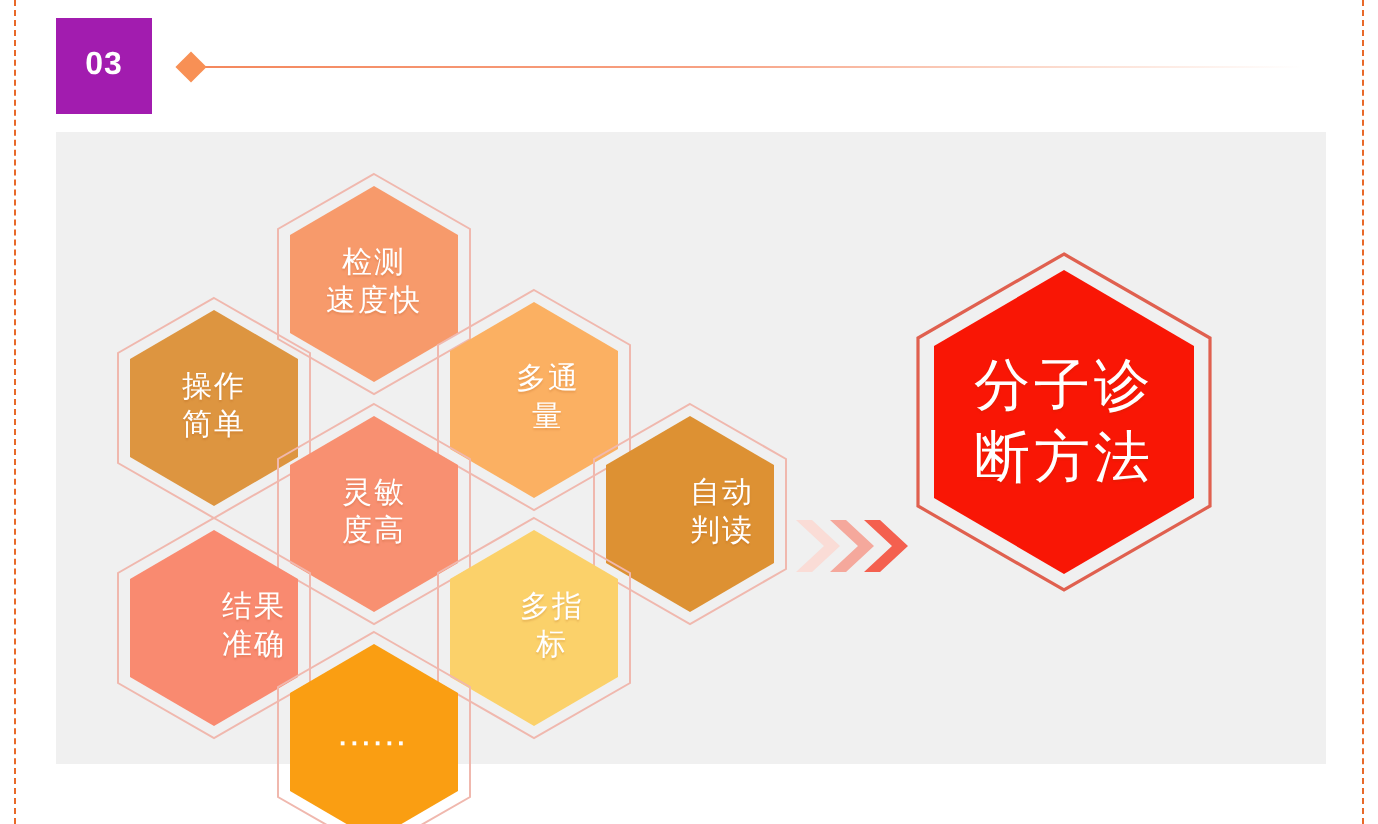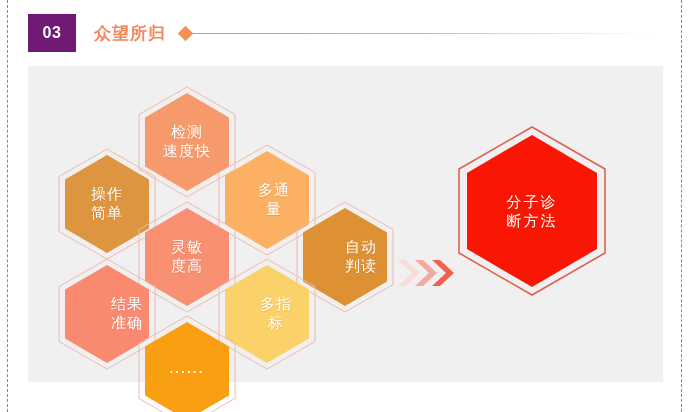--- a/index.html
+++ b/index.html
@@ -18,22 +18,22 @@
   .guide.left{left:7px;}
   .guide.right{left:681px;}
 
   
   .header{
     position:absolute;left:28px;top:16px;
     height:34px;display:flex;align-items:center;
     width:640px;
   }
   .num-badge{
-    width:48px;height:38px;
-    background:#701a75;
+    width:48px;height:48px;
+    background:#a21caf;
     color:#ffffff;
     font-size:16px;font-weight:bold;
     display:flex;align-items:center;justify-content:center;
     letter-spacing:0.5px;
     flex:0 0 auto;
   }
   .header-title{
     margin-left:18px;
     color:#f7845a;
     font-size:17px;
@@ -77,21 +77,21 @@
     z-index:2;
     color:#ffffff;
     font-weight:normal;
     text-align:center;
     line-height:1.25;
     white-space:pre-line;
     text-shadow:0 1px 1px rgba(150,60,0,.18);
   }
 
   .hex-sm .label{font-size:15px;letter-spacing:1px;}
-  .hex-big .label{font-size:15px;letter-spacing:2px;line-height:1.3;}
+  .hex-big .label{font-size:28px;letter-spacing:2px;line-height:1.3;}
 
   .dots{
     position:relative;z-index:2;
     color:#ffffff;font-size:13px;font-weight:bold;
     letter-spacing:1.5px;
   }
 
   
   .arrows{
     position:absolute;
@@ -100,21 +100,20 @@
   }
 </style>
 </head>
 <body>
 
 <div class="guide left"></div>
 <div class="guide right"></div>
 
 <div class="header">
   <div class="num-badge">03</div>
-  <div class="header-title">众望所归</div>
   <div class="diamond"></div>
   <div class="hline"></div>
 </div>
 
 <div class="panel">
   <div class="stage" id="stage">
 
   <div class="hex hex-sm" style="left: 110px; top: 20px; width: 98px; height: 112px;">
         <svg width="98" height="112" viewBox="0 0 98 112">
           <polygon points="49.0,1.0 97.0,28.5 97.0,83.5 49.0,111.0 1.0,83.5 1.0,28.5" fill="none" stroke="#f0b8ae" stroke-width="1"></polygon>

